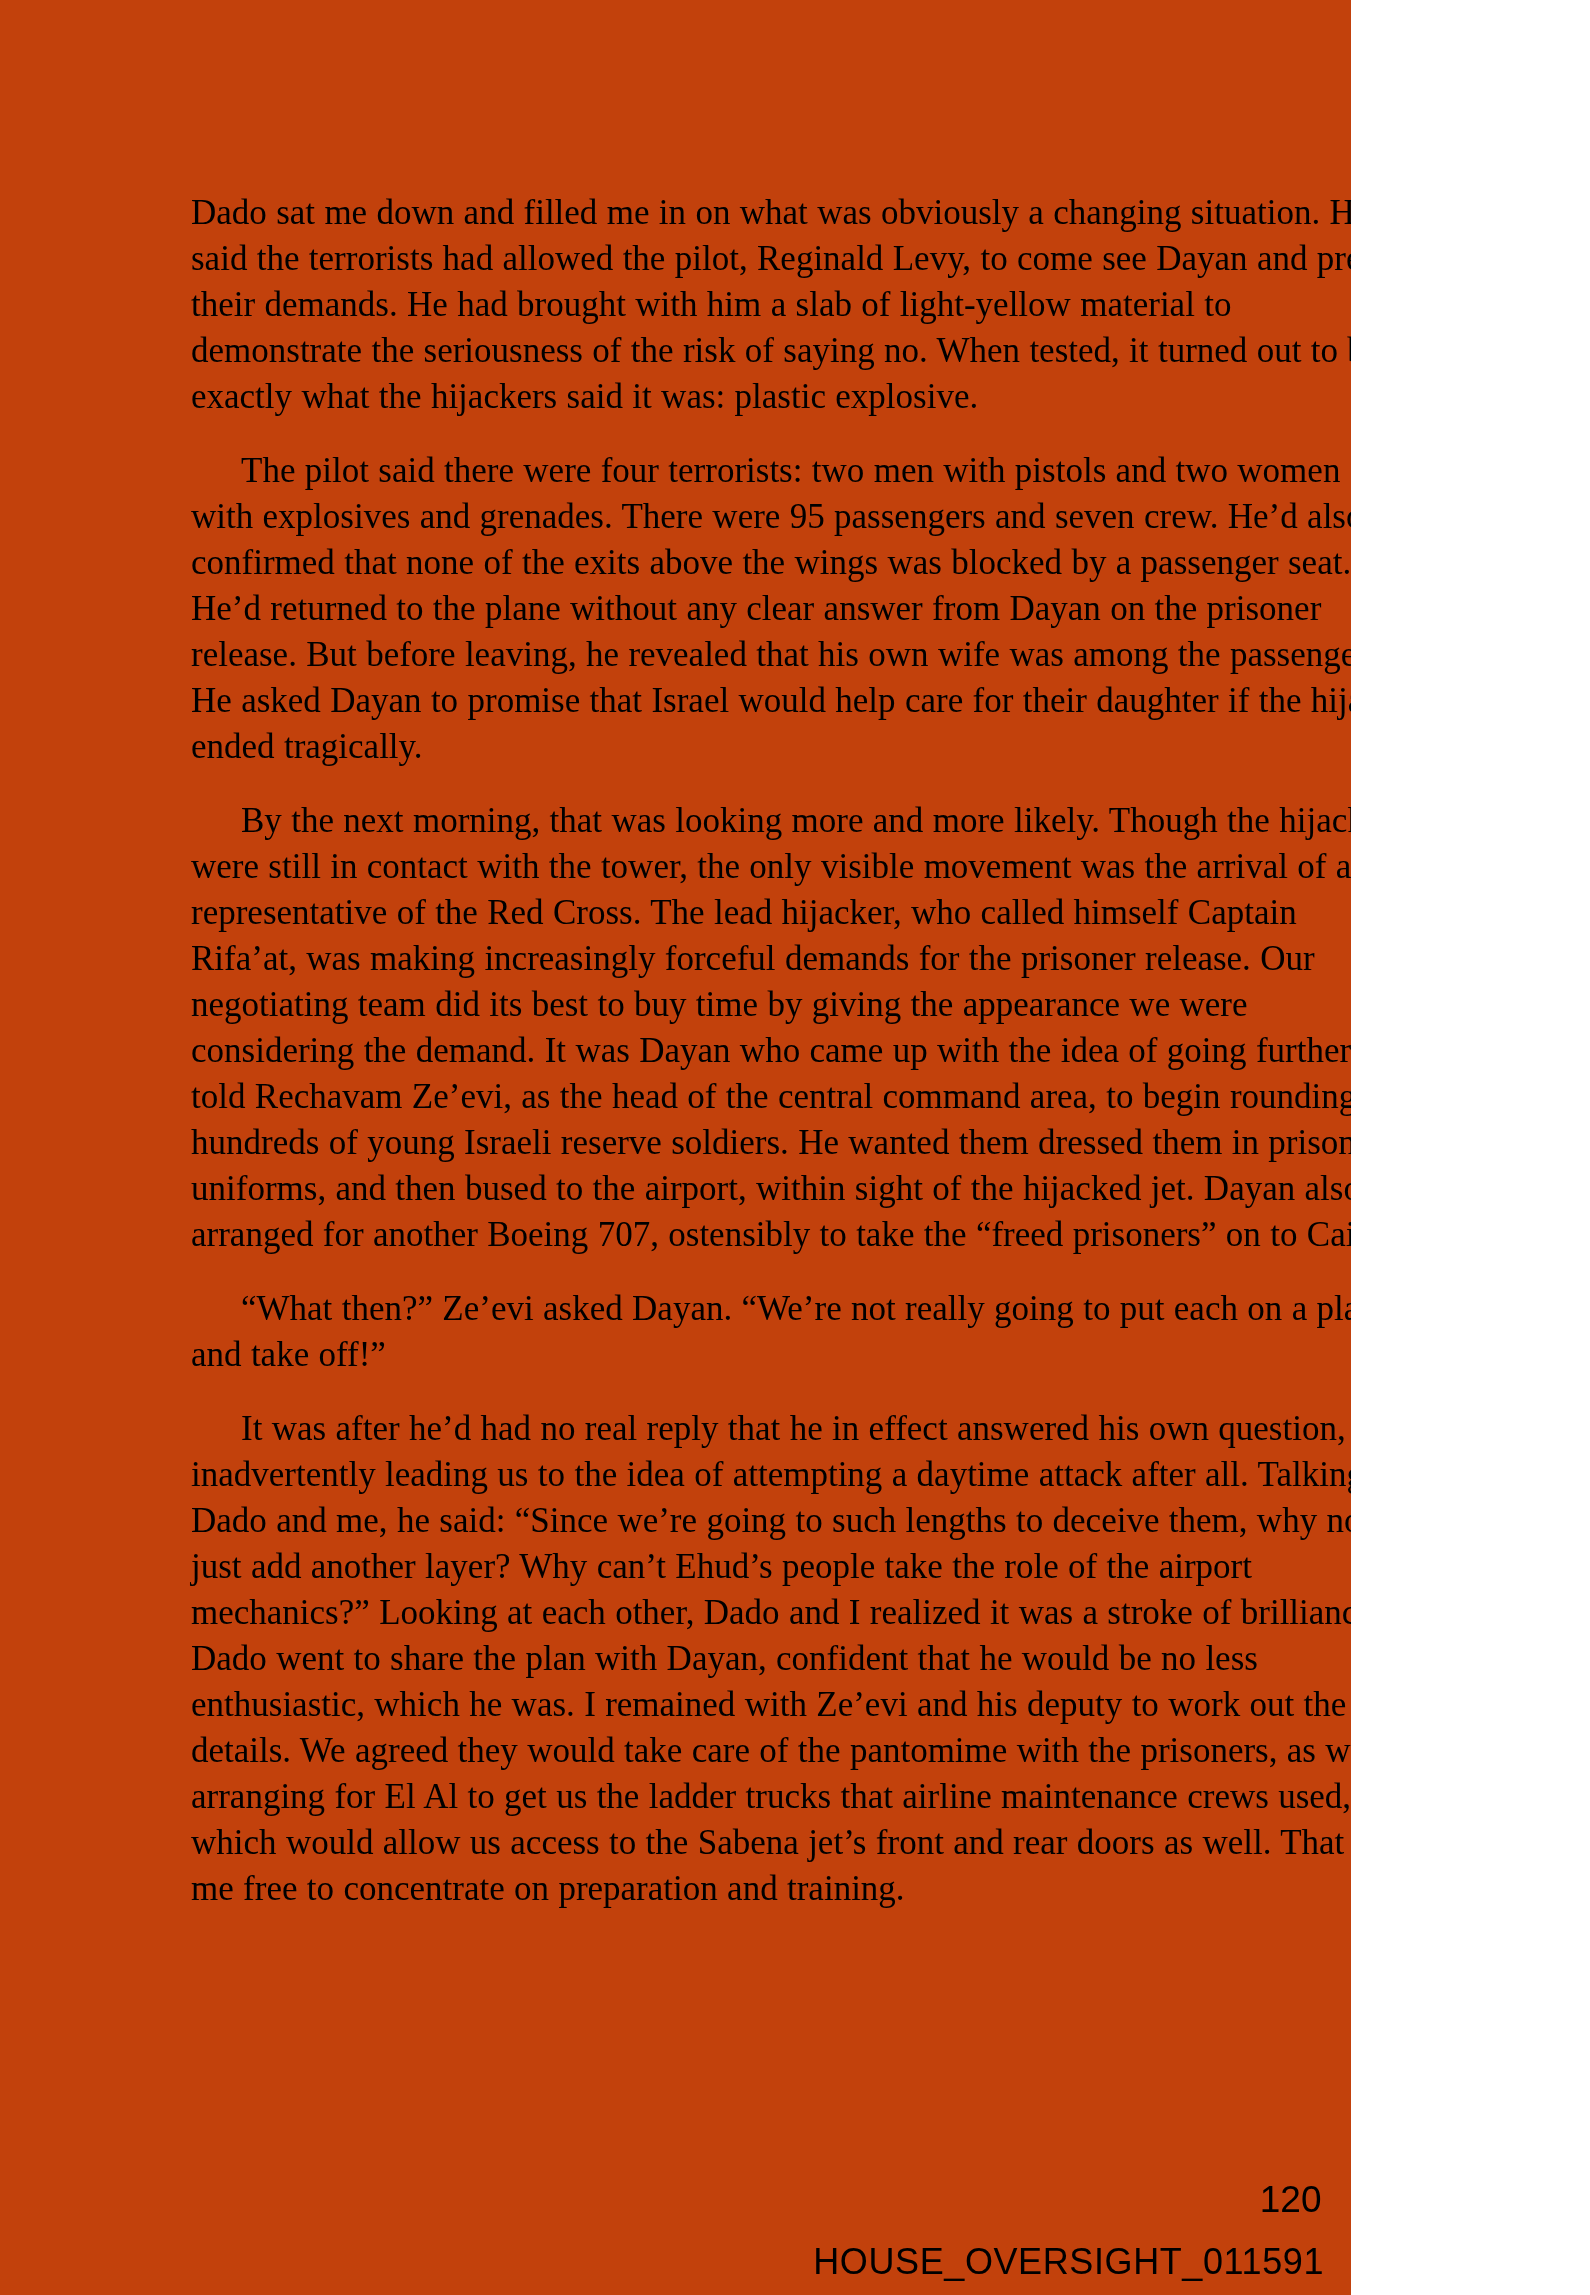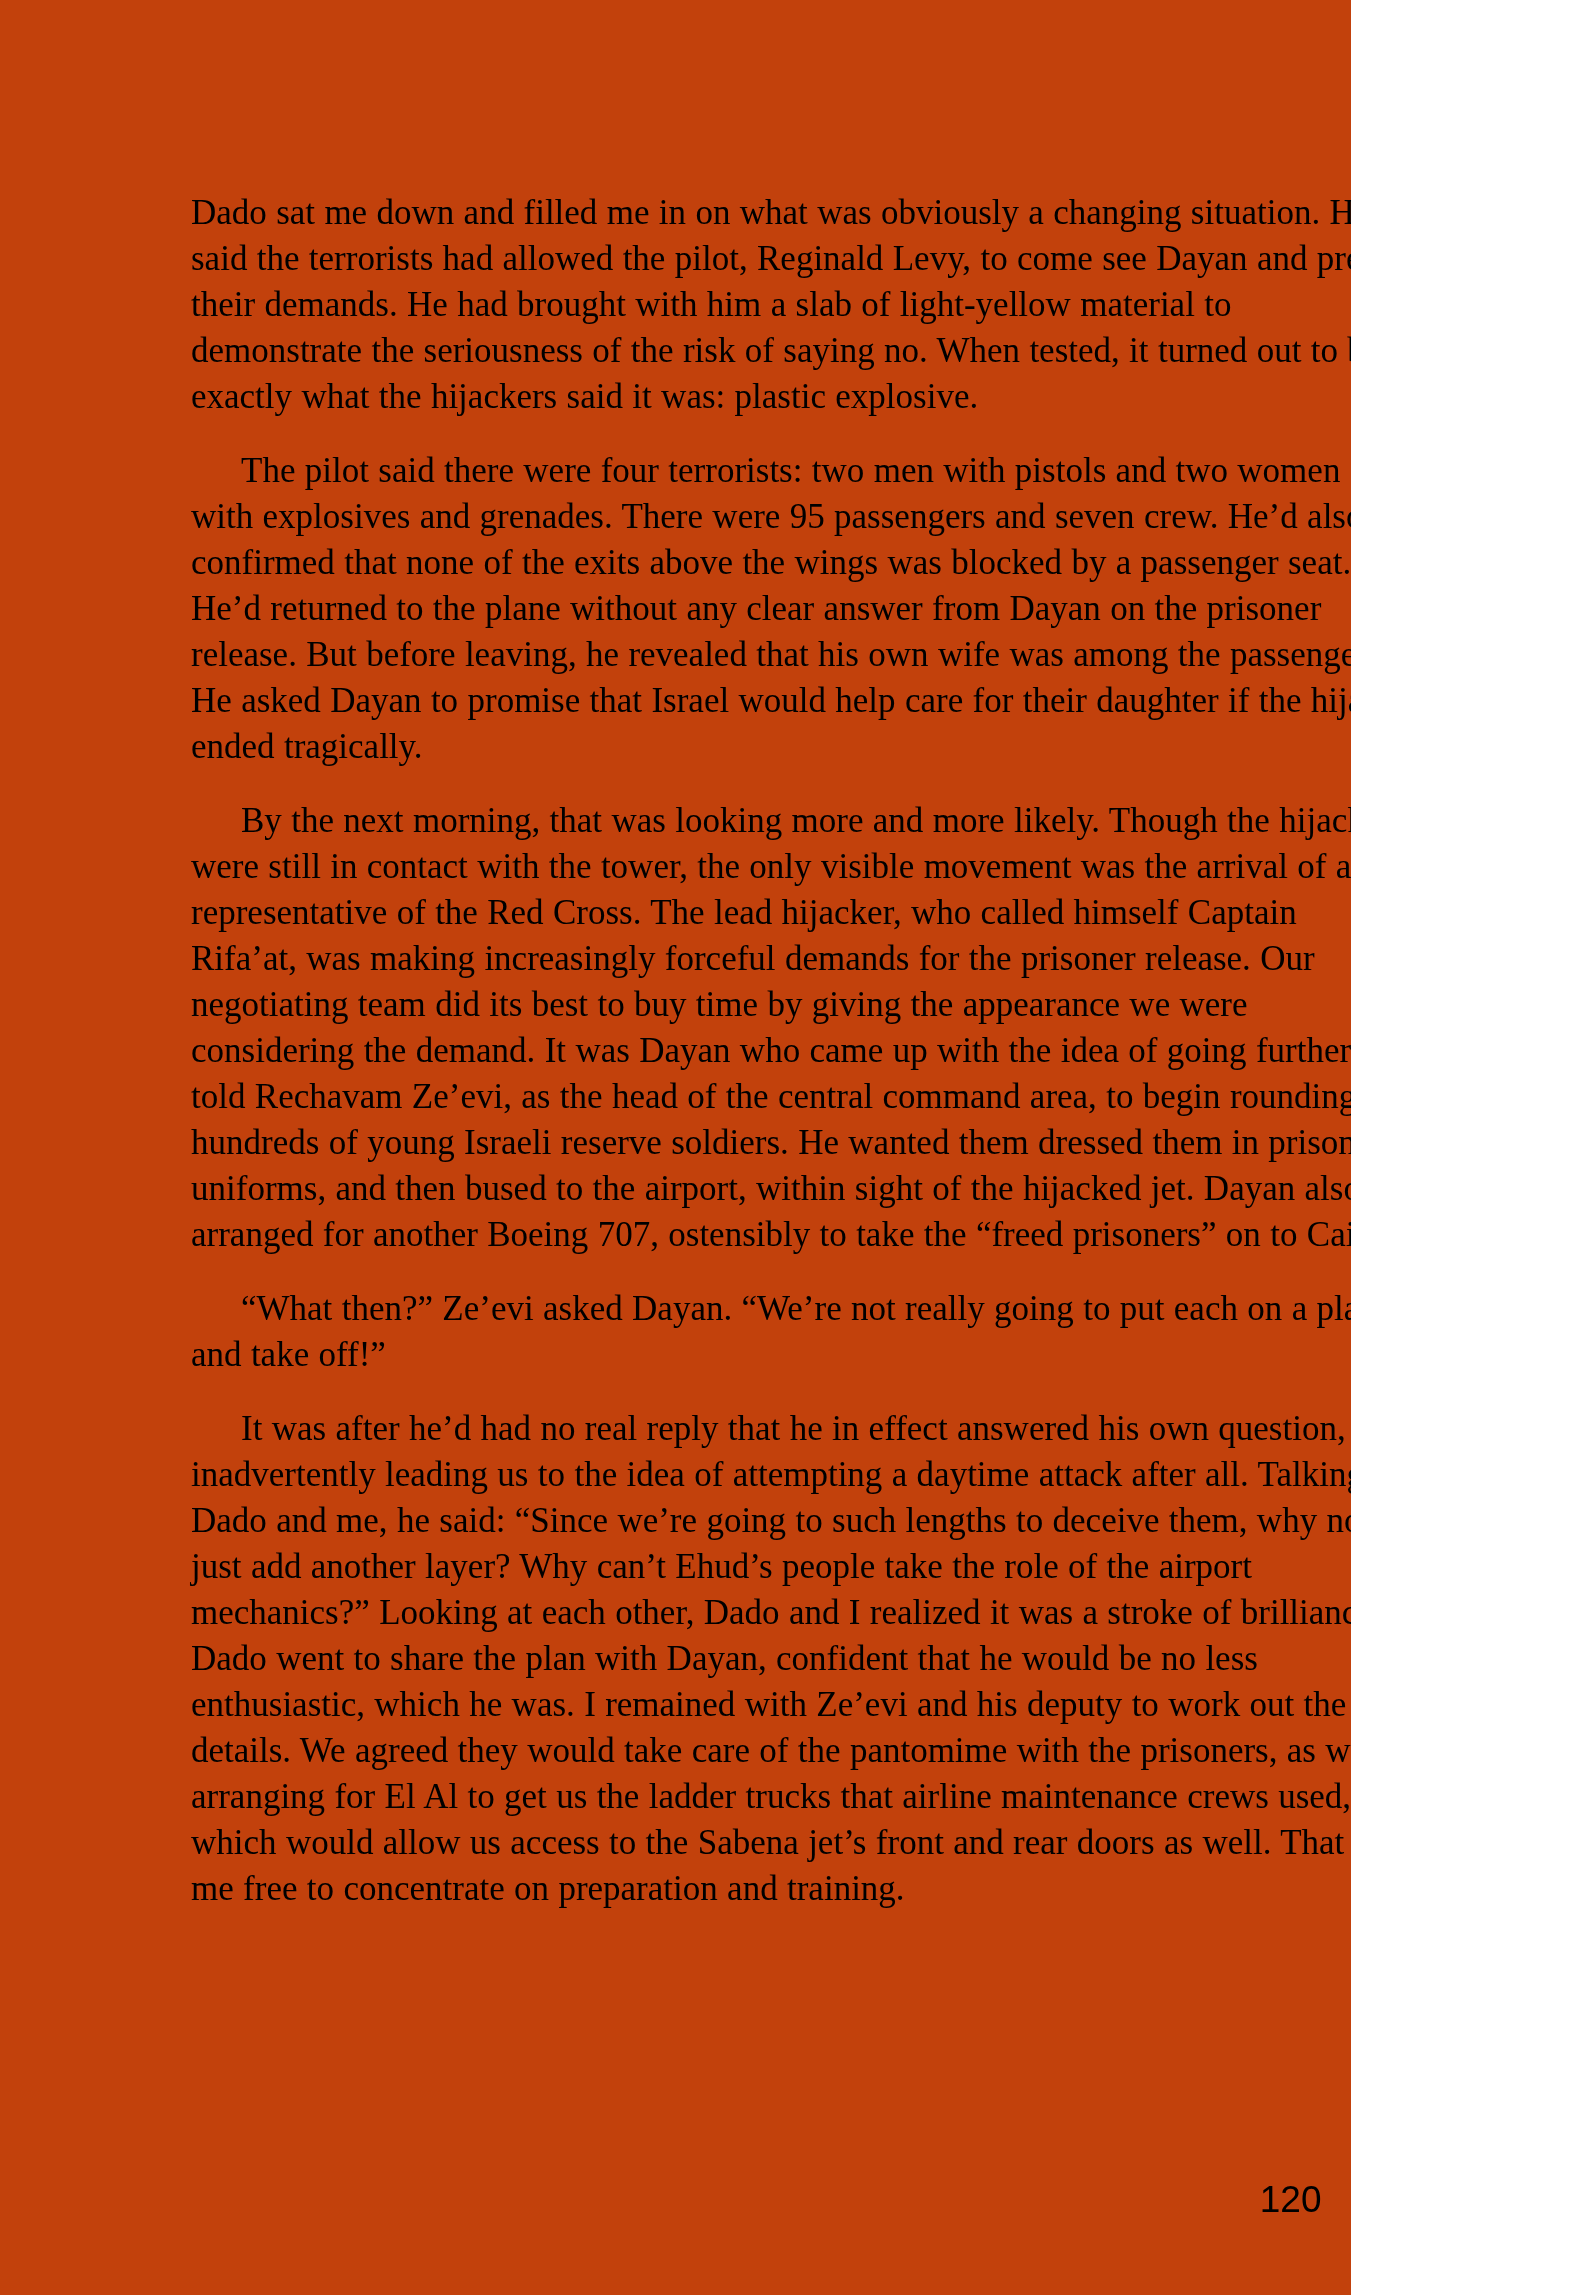--- a/index.html
+++ b/index.html
@@ -59,14 +59,15 @@
 
 <div class="page">
   <div class="content">
     <p class="para no-indent">Dado sat me down and filled me in on what was obviously a changing situation. He said the terrorists had allowed the pilot, Reginald Levy, to come see Dayan and press their demands. He had brought with him a slab of light-yellow material to demonstrate the seriousness of the risk of saying no. When tested, it turned out to be exactly what the hijackers said it was: plastic explosive.</p>
     <p class="para">The pilot said there were four terrorists: two men with pistols and two women with explosives and grenades. There were 95 passengers and seven crew. He’d also confirmed that none of the exits above the wings was blocked by a passenger seat. He’d returned to the plane without any clear answer from Dayan on the prisoner release. But before leaving, he revealed that his own wife was among the passengers. He asked Dayan to promise that Israel would help care for their daughter if the hijack ended tragically.</p>
     <p class="para">By the next morning, that was looking more and more likely. Though the hijackers were still in contact with the tower, the only visible movement was the arrival of a representative of the Red Cross. The lead hijacker, who called himself Captain Rifa’at, was making increasingly forceful demands for the prisoner release. Our negotiating team did its best to buy time by giving the appearance we were considering the demand. It was Dayan who came up with the idea of going further. He told Rechavam Ze’evi, as the head of the central command area, to begin rounding up hundreds of young Israeli reserve soldiers. He wanted them dressed them in prison uniforms, and then bused to the airport, within sight of the hijacked jet. Dayan also arranged for another Boeing 707, ostensibly to take the “freed prisoners” on to Cairo.</p>
     <p class="para">“What then?” Ze’evi asked Dayan. “We’re not really going to put each on a plane and take off!”</p>
     <p class="para">It was after he’d had no real reply that he in effect answered his own question, inadvertently leading us to the idea of attempting a daytime attack after all. Talking to Dado and me, he said: “Since we’re going to such lengths to deceive them, why not just add another layer? Why can’t Ehud’s people take the role of the airport mechanics?” Looking at each other, Dado and I realized it was a stroke of brilliance. Dado went to share the plan with Dayan, confident that he would be no less enthusiastic, which he was. I remained with Ze’evi and his deputy to work out the details. We agreed they would take care of the pantomime with the prisoners, as well arranging for El Al to get us the ladder trucks that airline maintenance crews used, which would allow us access to the Sabena jet’s front and rear doors as well. That left me free to concentrate on preparation and training.</p>
   </div>
   <div class="page-number">120</div>
+  <div class="bates">HOUSE_OVERSIGHT_011591</div>
 </div>
 
 
 </body></html>

